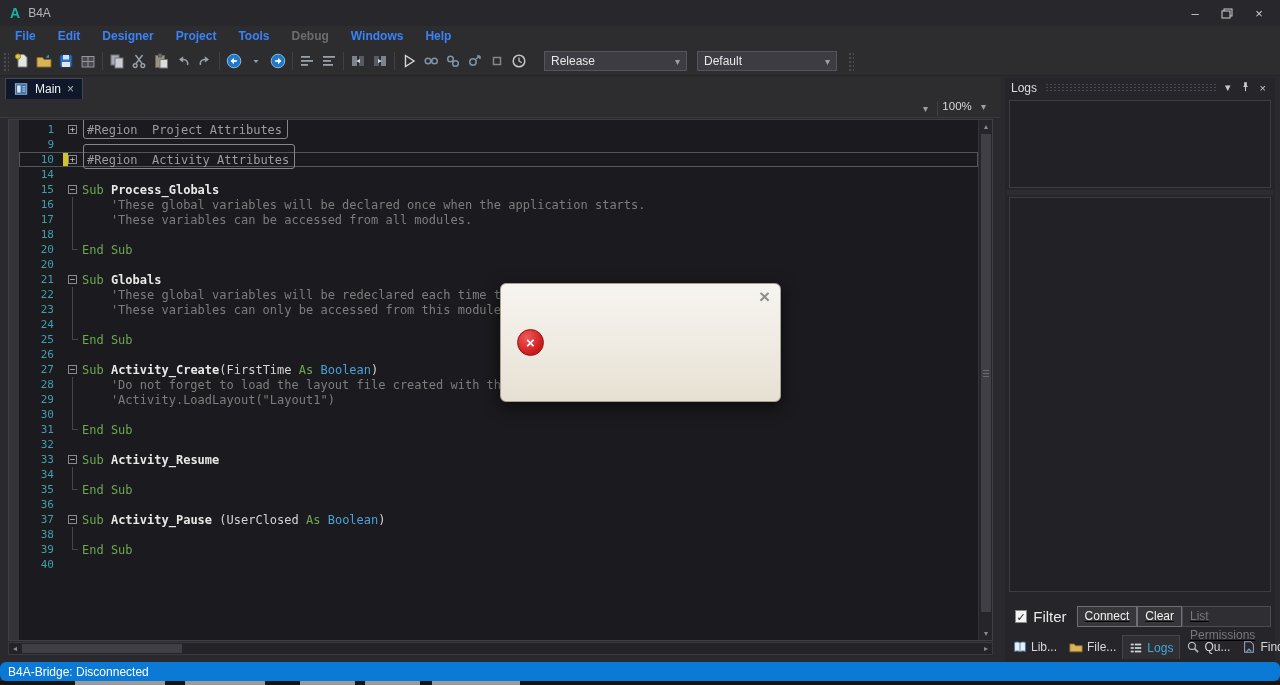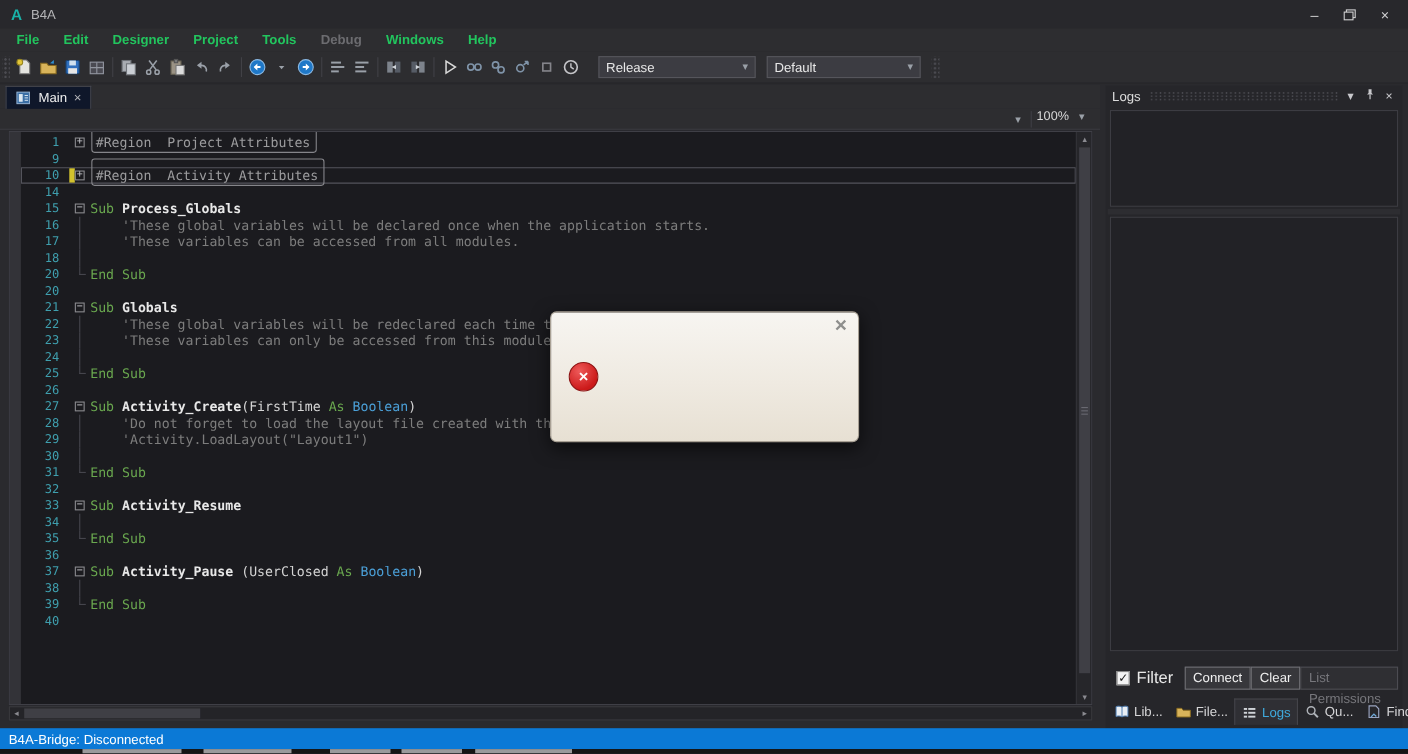--- a/index.html
+++ b/index.html
@@ -11,21 +11,21 @@
   
   #titlebar { left:0; top:0; width:1280px; height:26px; background:#28282c; display:flex; align-items:center; }
   #logo { color:#19b2a8; font-weight:bold; font-size:14px; margin-left:10px; }
   #apptitle { color:#b4b4b6; font-size:12px; margin-left:8px; }
   .winbtns { margin-left:auto; display:flex; align-items:center; gap:14px; margin-right:12px; }
   .winbtn { color:#d0d0d2; font-size:13px; width:18px; text-align:center; cursor:default; }
   .winbtn svg { display:block; margin:0 auto; }
 
   
   #menubar { left:0; top:26px; width:1280px; height:21px; background:#2d2d30; display:flex; align-items:center; padding-left:4px; }
-  .menuitem { color:#22c55e; font-size:12px; font-weight:bold; padding:0 11px; line-height:21px; }
+  .menuitem { color:#3b82f6; font-size:12px; font-weight:bold; padding:0 11px; line-height:21px; }
   .menuitem.disabled { color:#6c6c70; }
 
   
   #toolbar { left:0; top:47px; width:1280px; height:29px; background:#2d2d30; display:flex; align-items:center; border-bottom:1px solid #252528; }
   .grip { width:7px; height:20px; margin:0 2px;
           background-image:radial-gradient(#4c4c52 1px, transparent 1.2px); background-size:4px 4px; background-position:1px 1px; }
   .tbtn { width:22px; height:22px; display:flex; align-items:center; justify-content:center; }
   .tsep { width:1px; height:18px; background:#414146; margin:0 3px; }
   .combo { height:20px; background:#3c3c42; border:1px solid #55555b; color:#e8e8e8; font-size:12px;
            display:flex; align-items:center; padding:0 6px; }
@@ -98,21 +98,21 @@
   #chk { width:13px; height:13px; background:#f4f4f4; border:1px solid #888; color:#1a1a1a; font-size:11px; line-height:12px; text-align:center; }
   #chklbl { color:#e8e8e8; font-size:15px; margin-right:4px; }
   .pbtn { height:21px; background:#37373b; border:1px solid #6e6e74; color:#f0f0f0; font-size:12px; padding:0 7px; line-height:19px; }
   .pbtn.disabled { color:#77777c; border-color:#4c4c52; background:#2f2f33; }
 
   #logtabs { position:absolute; left:2px; top:556px; width:268px; height:26px; display:flex; align-items:center; }
   .ltab { display:flex; align-items:center; gap:4px; padding:0 6px; height:24px; color:#d6d6d8; font-size:12px; }
   .ltab.active { background:#2f2f34; border:1px solid #44444a; border-bottom:none; color:#3fa9dc; }
 
   
-  #statusbar { left:0; top:662px; width:1280px; height:19px; background:#0b79d6; display:flex; align-items:center; }
+  #statusbar { left:0; top:662px; width:1280px; height:19px; background:#0b79d6; display:flex; align-items:center;border-radius:6px; }
   #status-text { color:#ffffff; font-size:12px; margin-left:8px; }
   #sliver { left:0; top:681px; width:1280px; height:4px; background:#151515; }
   .sl { position:absolute; top:0; height:4px; background:#9a9a9c; }
 </style>
 </head>
 <body>
 
 <div id="app">
 
   <div id="titlebar" class="abs">
@@ -435,21 +435,21 @@
           </svg>
       </span>
       <span class="headbtn">×</span>
     </div>
     <div id="logbox1" class="logbox"></div>
     <div id="splitter"></div>
     <div id="logbox2" class="logbox"></div>
     <div id="logctrls">
       <span id="chk">✓</span>
       <span id="chklbl">Filter</span>
-      <span id="logbtns" style="display:flex;gap:0;">
+      <span id="logbtns" style="display:flex;gap:0;text-decoration:underline;">
           <span class="pbtn">Connect</span>
           <span class="pbtn">Clear</span>
           <span class="pbtn disabled">List Permissions</span>
         </span>
     </div>
     <div id="logtabs">
         <span class="ltab">
           <span style="display: inline-flex;">
             <svg width="14" height="14" viewBox="0 0 16 16">
               <path d="M8 3.2C6.2 2 3.6 2 1.8 2.8V13c1.8-.8 4.4-.8 6.2.4 1.8-1.2 4.4-1.2 6.2-.4V2.8C12.4 2 9.8 2 8 3.2z" fill="#e8eef4" stroke="#4a7ab0"></path>

